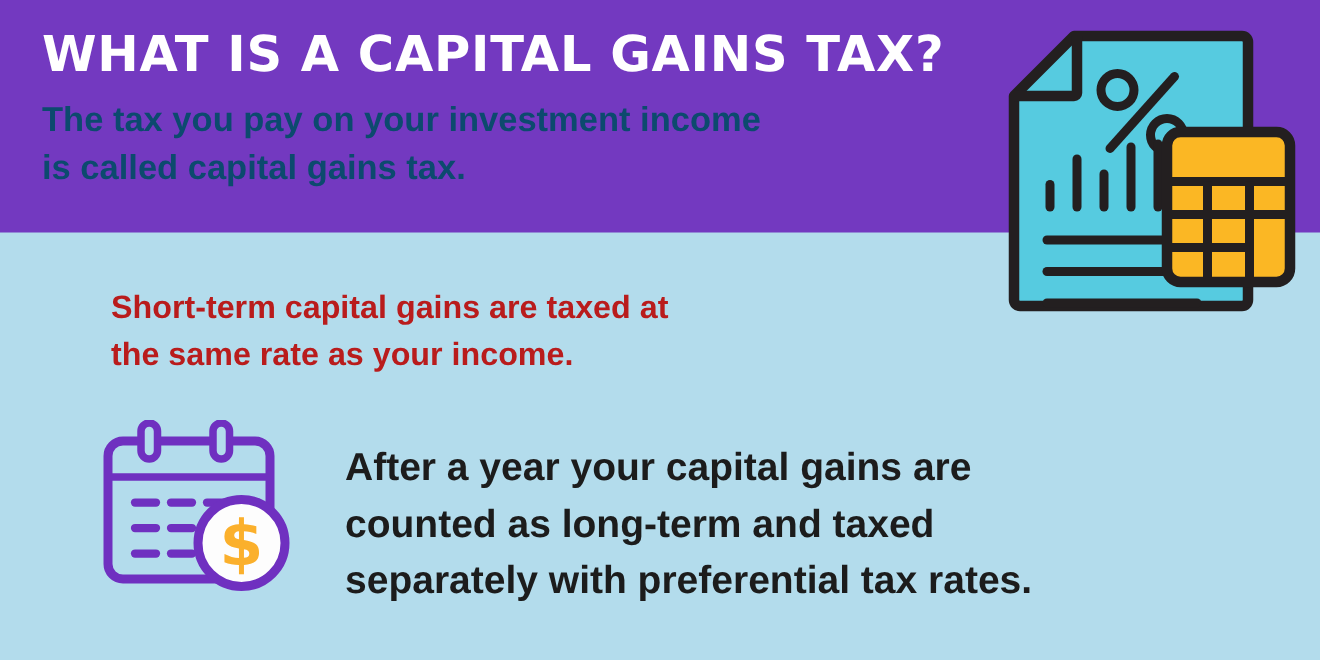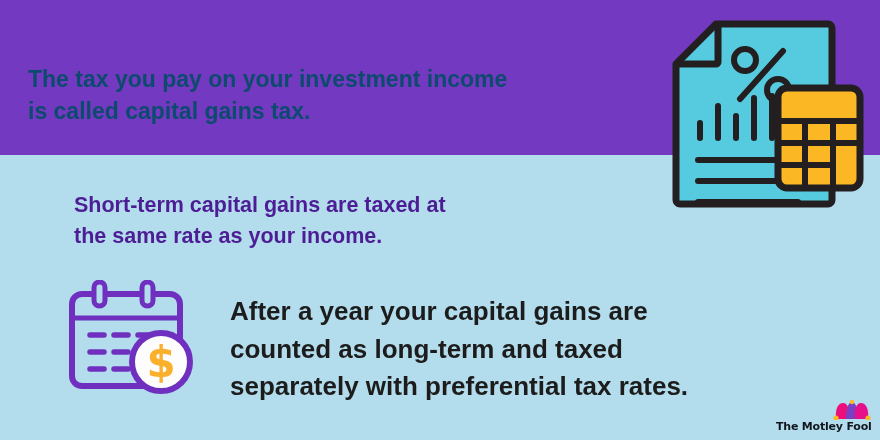--- a/index.html
+++ b/index.html
@@ -48,21 +48,21 @@
     line-height: 1.38;
     white-space: pre-line;
   }
 
   
   .body-text-1 {
     position: absolute;
     left: 74px;
     top: 190px;
     margin: 0;
-    color: #4c1d95;
+    color: #b91c1c;
     font-size: 21.5px;
     font-weight: bold;
     line-height: 1.45;
     white-space: pre-line;
   }
   .body-text-2 {
     position: absolute;
     left: 230px;
     top: 293px;
     margin: 0;
@@ -116,20 +116,21 @@
     height: 20px;
   }
 </style>
 </head>
 <body>
 
 <div id="infographic">
 
   <div class="header-band"></div>
 
+  <h1 class="title">WHAT IS A CAPITAL GAINS TAX?</h1>
 
   <p class="subtitle">The tax you pay on your investment income
 is called capital gains tax.</p>
 
   <div class="doc-icon">
     <svg viewBox="0 0 200 195" width="200" height="195" xmlns="http://www.w3.org/2000/svg">
 
       <path d="M8 46 L48 6 L160 6 A4 4 0 0 1 164 10 L164 182 A4 4 0 0 1 160 186 L12 186 A4 4 0 0 1 8 182 Z" fill="#56cbe0" stroke="#231f20" stroke-width="7" stroke-linejoin="round"></path>
 
       <path d="M8 46 L48 46 A2 2 0 0 0 50 44 L50 6" fill="none" stroke="#231f20" stroke-width="7" stroke-linejoin="round"></path>
@@ -200,25 +201,14 @@
         <circle cx="95" cy="82" r="29" fill="#fdfdfd" stroke="#6f30c0" stroke-width="6"></circle>
         <text x="95" y="82" text-anchor="middle" dominant-baseline="central" font-family="DejaVu Sans, sans-serif" font-size="42" font-weight="bold" fill="#fbb02c">$</text>
       </g>
     </svg>
   </div>
 
   <p class="body-text-2">After a year your capital gains are
 counted as long-term and taxed
 separately with preferential tax rates.</p>
 
-  <div class="logo">
-    <svg class="logo-hat" viewBox="0 0 38 20" xmlns="http://www.w3.org/2000/svg">
-      <path d="M3 19 C2 9 5 3 10 3 C15 3 17 10 16 19 Z" fill="#ec0f7a"></path>
-      <path d="M13 19 C13 7 16 2 19 2 C22 2 25 7 25 19 Z" fill="#7b3fc4"></path>
-      <path d="M22 19 C21 10 23 3 28 3 C33 3 36 9 35 19 Z" fill="#e5108a"></path>
-      <circle cx="3" cy="18" r="2.6" fill="#fbb724"></circle>
-      <circle cx="19" cy="2" r="2.2" fill="#fbb724"></circle>
-      <circle cx="35" cy="18" r="2.6" fill="#fbb724"></circle>
-    </svg>
-    <span class="logo-text">The Motley Fool</span>
-  </div>
 
 </div>
 
 </body></html>

